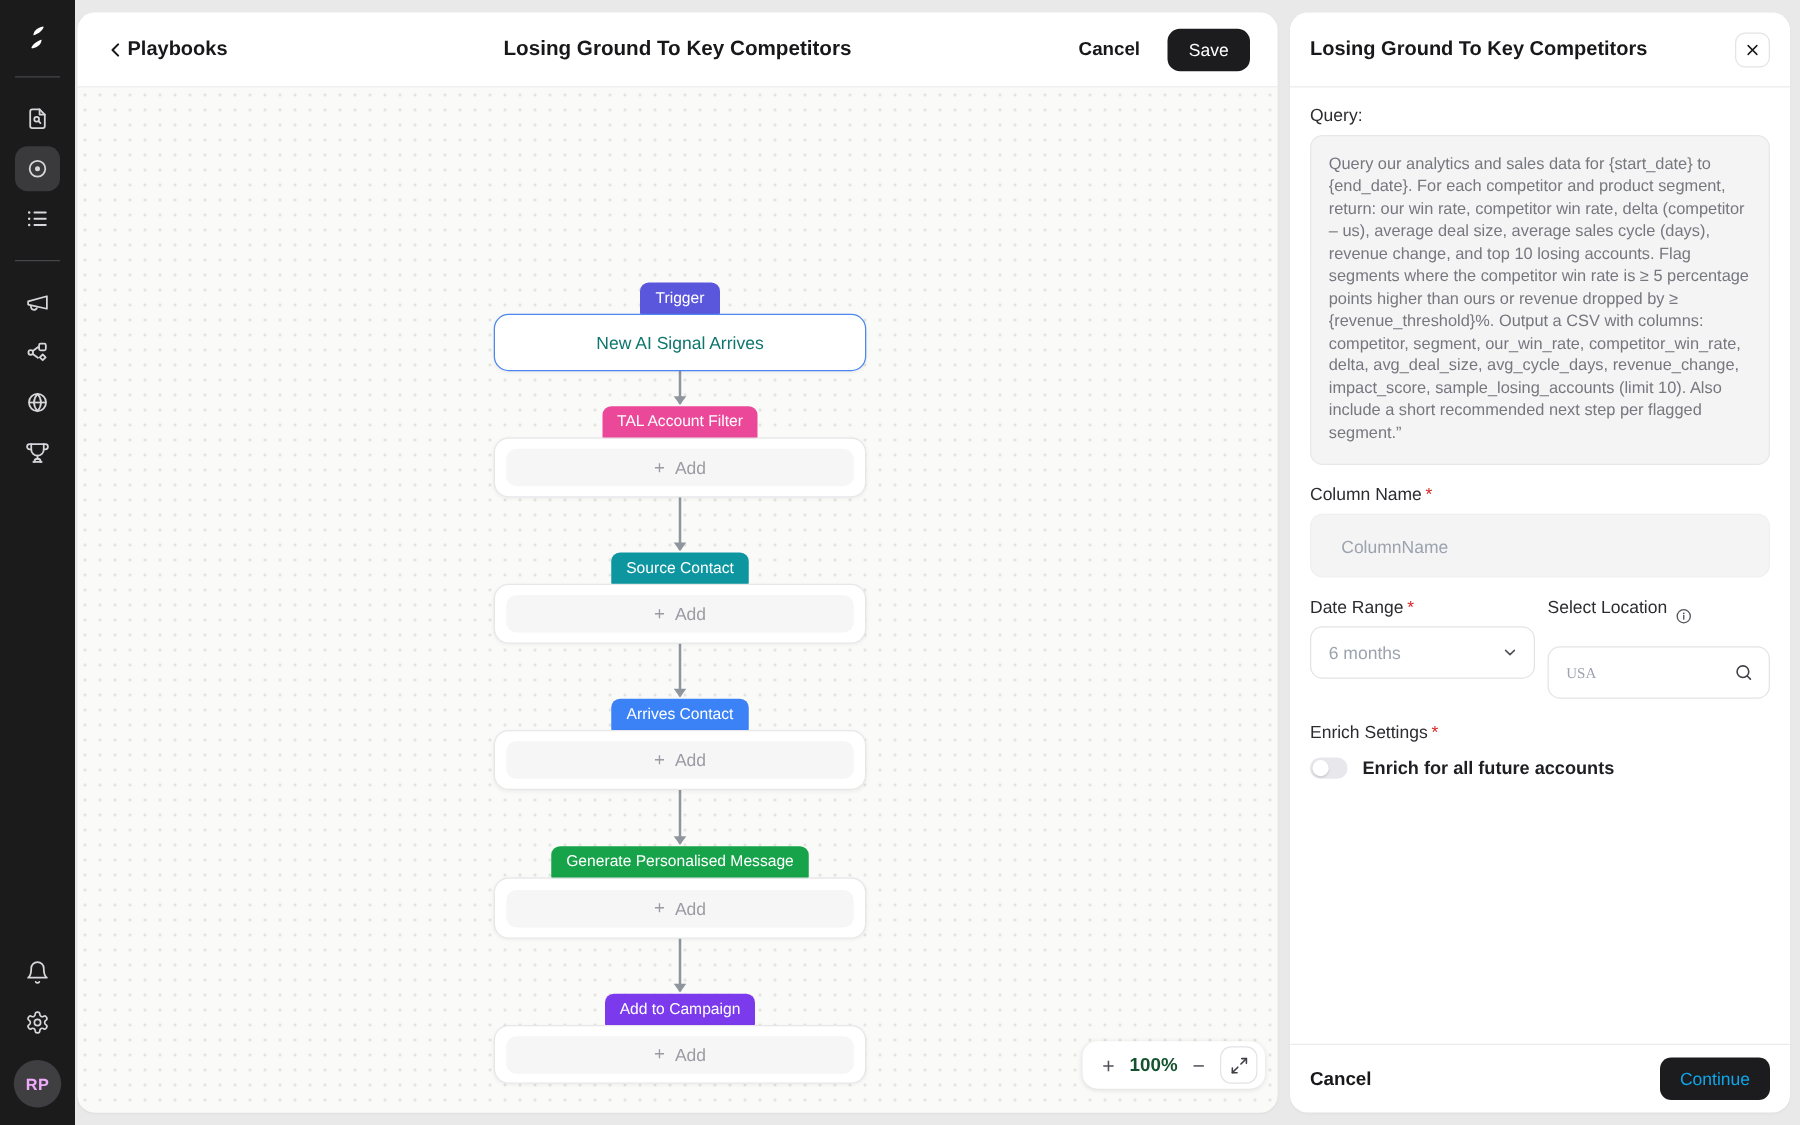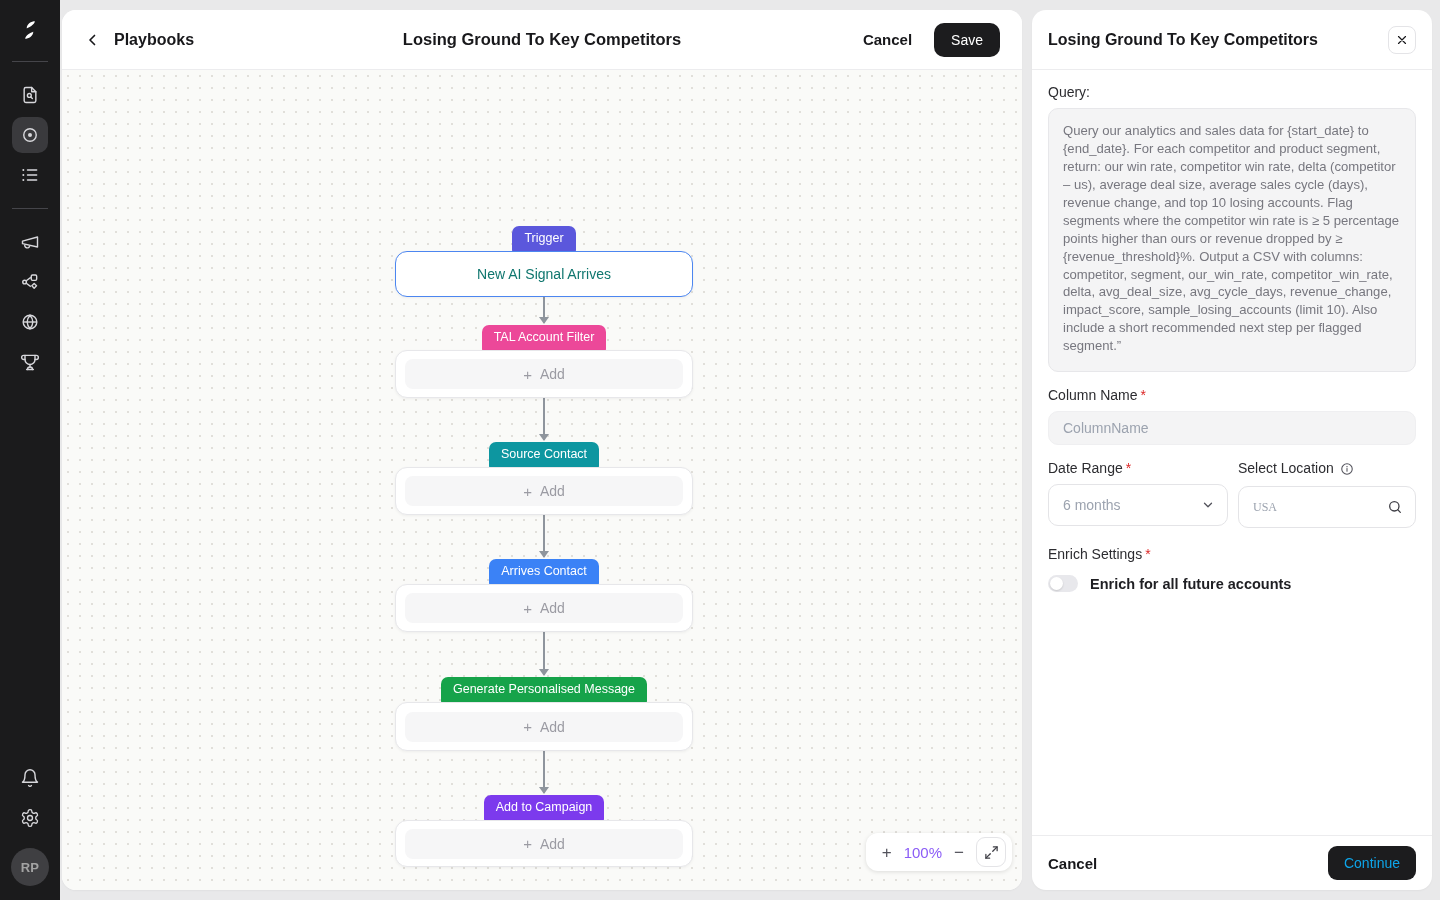--- a/index.html
+++ b/index.html
@@ -6,26 +6,26 @@
   html,body { width:1440px; height:900px; font-family:"Liberation Sans", sans-serif; background:#e9e9ea; overflow:hidden; }
 
   
   .sidebar { position:absolute; left:0; top:0; width:60px; height:900px; background:#1b1b1c; display:flex; flex-direction:column; align-items:center; z-index:5; }
   .side-logo { margin-top:12px; width:36px; height:36px; display:flex; align-items:center; justify-content:center; }
   .side-divider { width:36px; height:1px; background:#45454a; margin:13px 0; }
   .side-icon { width:36px; height:36px; border-radius:10px; display:flex; align-items:center; justify-content:center; margin:2px 0; cursor:pointer; }
   .side-icon svg { stroke:#d7d7db; }
   .side-icon.active { background:#3a3a3d; }
   .side-spacer { flex:1; }
-  .avatar { width:38px; height:38px; border-radius:50%; background:#3f3f42; color:#a3a3a3; font-size:13px; font-weight:700; display:flex; align-items:center; justify-content:center; margin:10px 0 14px 0; letter-spacing:.3px; }
+  .avatar { width:38px; height:38px; border-radius:50%; background:#3f3f42; color:#f0abfc; font-size:13px; font-weight:700; display:flex; align-items:center; justify-content:center; margin:10px 0 14px 0; letter-spacing:.3px; }
 
   
   .canvas-card { position:absolute; left:62px; top:10px; width:960px; height:880px; background:#ffffff; border-radius:14px; overflow:hidden; box-shadow:0 1px 2px rgba(0,0,0,.04); }
   .canvas-header { height:60px; display:flex; align-items:center; padding:0 22px; border-bottom:1px solid #ececee; background:#fff; position:relative; z-index:3; }
-  .back-group { display:flex; align-items:center; gap:12px; cursor:pointer; }
+  .back-group { display:flex; align-items:center; cursor:pointer; }
   .back-label { font-size:16px; font-weight:700; color:#18181b; }
   .canvas-title { position:absolute; left:0; right:0; text-align:center; font-size:16.5px; font-weight:700; color:#18181b; pointer-events:none; }
   .header-actions { margin-left:auto; display:flex; align-items:center; gap:22px; position:relative; z-index:2; }
   .cancel-text { font-size:15px; font-weight:700; color:#18181b; cursor:pointer; }
   .btn-dark { background:#1c1c1e; color:#fff; border:none; border-radius:10px; font-family:inherit; font-size:14px; font-weight:500; padding:9px 17px; cursor:pointer; }
 
   .canvas-area { position:relative; height:820px; background-color:#fafaf8; background-image:radial-gradient(#e1dfda 1px, transparent 1.2px); background-size:12px 12px; }
 
   .step { position:absolute; left:333px; width:298px; display:flex; flex-direction:column; align-items:center; }
   .badge { position:relative; z-index:1; color:#fff; font-size:12.5px; font-weight:500; line-height:15px; padding:5px 12px 11px 12px; border-radius:7px; white-space:nowrap; }
@@ -34,33 +34,33 @@
   .node.addnode { height:48px; }
   .node-title { font-size:14px; color:#0f766e; }
   .add-btn { width:278px; height:30px; background:#f6f6f7; border:none; border-radius:8px; font-family:inherit; font-size:14px; color:#9b9ba3; cursor:pointer; display:flex; align-items:center; justify-content:center; gap:8px; }
   .add-plus { font-size:15px; color:#9b9ba3; }
 
   .arrow { position:absolute; left:481px; width:2px; background:#8f959d; }
   .arrow::after { content:""; position:absolute; bottom:-1px; left:-4px; border-left:5px solid transparent; border-right:5px solid transparent; border-top:7px solid #8f959d; }
 
   .zoom-pill { position:absolute; right:10px; top:823px; height:38px; background:#fff; border-radius:12px; box-shadow:0 1px 4px rgba(0,0,0,.12); display:flex; align-items:center; padding:0 6px 0 16px; gap:12px; }
   .zoom-sign { font-size:17px; color:#52525b; cursor:pointer; line-height:1; }
-  .zoom-level { font-size:15px; font-weight:400; color:#8b5cf6; }
+  .zoom-level { font-size:15px; font-weight:700; color:#14532d; }
   .fit-btn { width:30px; height:30px; border:1px solid #e4e4e7; border-radius:9px; background:#fff; display:flex; align-items:center; justify-content:center; cursor:pointer; }
 
   
   .panel { position:absolute; left:1032px; top:10px; width:400px; height:880px; background:#fff; border-radius:14px; display:flex; flex-direction:column; box-shadow:0 1px 2px rgba(0,0,0,.04); }
   .panel-header { height:60px; display:flex; align-items:center; justify-content:space-between; padding:0 16px; border-bottom:1px solid #ececee; }
   .panel-title { font-size:16px; font-weight:700; color:#18181b; }
   .close-btn { width:28px; height:28px; border:1px solid #e4e4e7; border-radius:8px; background:#fff; display:flex; align-items:center; justify-content:center; cursor:pointer; }
   .panel-body { flex:1; padding:14px 16px 0 16px; overflow:hidden; }
   .field-label { font-size:14px; color:#2c2c30; margin-bottom:8px; }
   .req { color:#dc2626; margin-left:3px; }
   .query-box { width:368px; height:264px; background:#f4f4f5; border:1px solid #e7e7ea; border-radius:10px; padding:13px 14px; font-size:13.1px; line-height:1.37; color:#77777f; margin-bottom:15px; overflow:hidden; }
-  .text-input { width:368px; height:34px; background:#f4f4f5; border:1px solid #efeff1; border-radius:10px; padding:0 14px; font-family:inherit; font-size:14px; color:#404040; margin-bottom:15px; outline:none; }
+  .text-input { width:368px; height:51px; background:#f4f4f5; border:1px solid #efeff1; border-radius:10px; padding:0 24px; font-family:inherit; font-size:14px; color:#404040; margin-bottom:15px; outline:none; }
   .text-input::placeholder { color:#9ca3af; }
   .two-col { display:flex; gap:10px; }
   .col-left { width:180px; }
   .col-right { width:178px; }
   .label-row { display:flex; align-items:center; gap:6px; margin-bottom:8px; }
   .select-box { width:180px; height:42px; background:#fff; border:1px solid #e4e4e7; border-radius:10px; display:flex; align-items:center; justify-content:space-between; padding:0 12px 0 14px; cursor:pointer; }
   .select-value { font-size:14px; color:#9ca3af; }
   .search-field { width:178px; height:42px; background:#fff; border:1px solid #e4e4e7; border-radius:10px; display:flex; align-items:center; padding:0 12px 0 2px; }
   .search-field input { flex:1; min-width:0; border:none; outline:none; background:transparent; font-family:Liberation Serif, serif; font-size:12px; color:#0f766e; padding:0 0 0 12px; }
   .search-field input::placeholder { color:#9ca3af; }
@@ -262,21 +262,21 @@
           <span class="select-value">6 months</span>
           <span>
             <svg width="14" height="14" viewBox="0 0 24 24" fill="none" stroke="#52525b" stroke-width="2.2" stroke-linecap="round" stroke-linejoin="round">
                 <path d="m6 9 6 6 6-6"></path>
               </svg>
           </span>
         </div>
       </div>
       <div class="col-right">
         <div class="label-row">
-          <span class="field-label" style="margin-bottom:2px">Select Location</span>
+          <span class="field-label" style="margin-bottom:16px">Select Location</span>
           <span>
             <svg width="14" height="14" viewBox="0 0 24 24" fill="none" stroke="#52525b" stroke-width="1.8" stroke-linecap="round">
                 <circle cx="12" cy="12" r="9"></circle>
                 <path d="M12 11v5"></path>
                 <path d="M12 8h.01" stroke-width="2.4"></path>
               </svg>
           </span>
         </div>
         <div class="search-field">
           <input type="text" placeholder="USA" style="">

